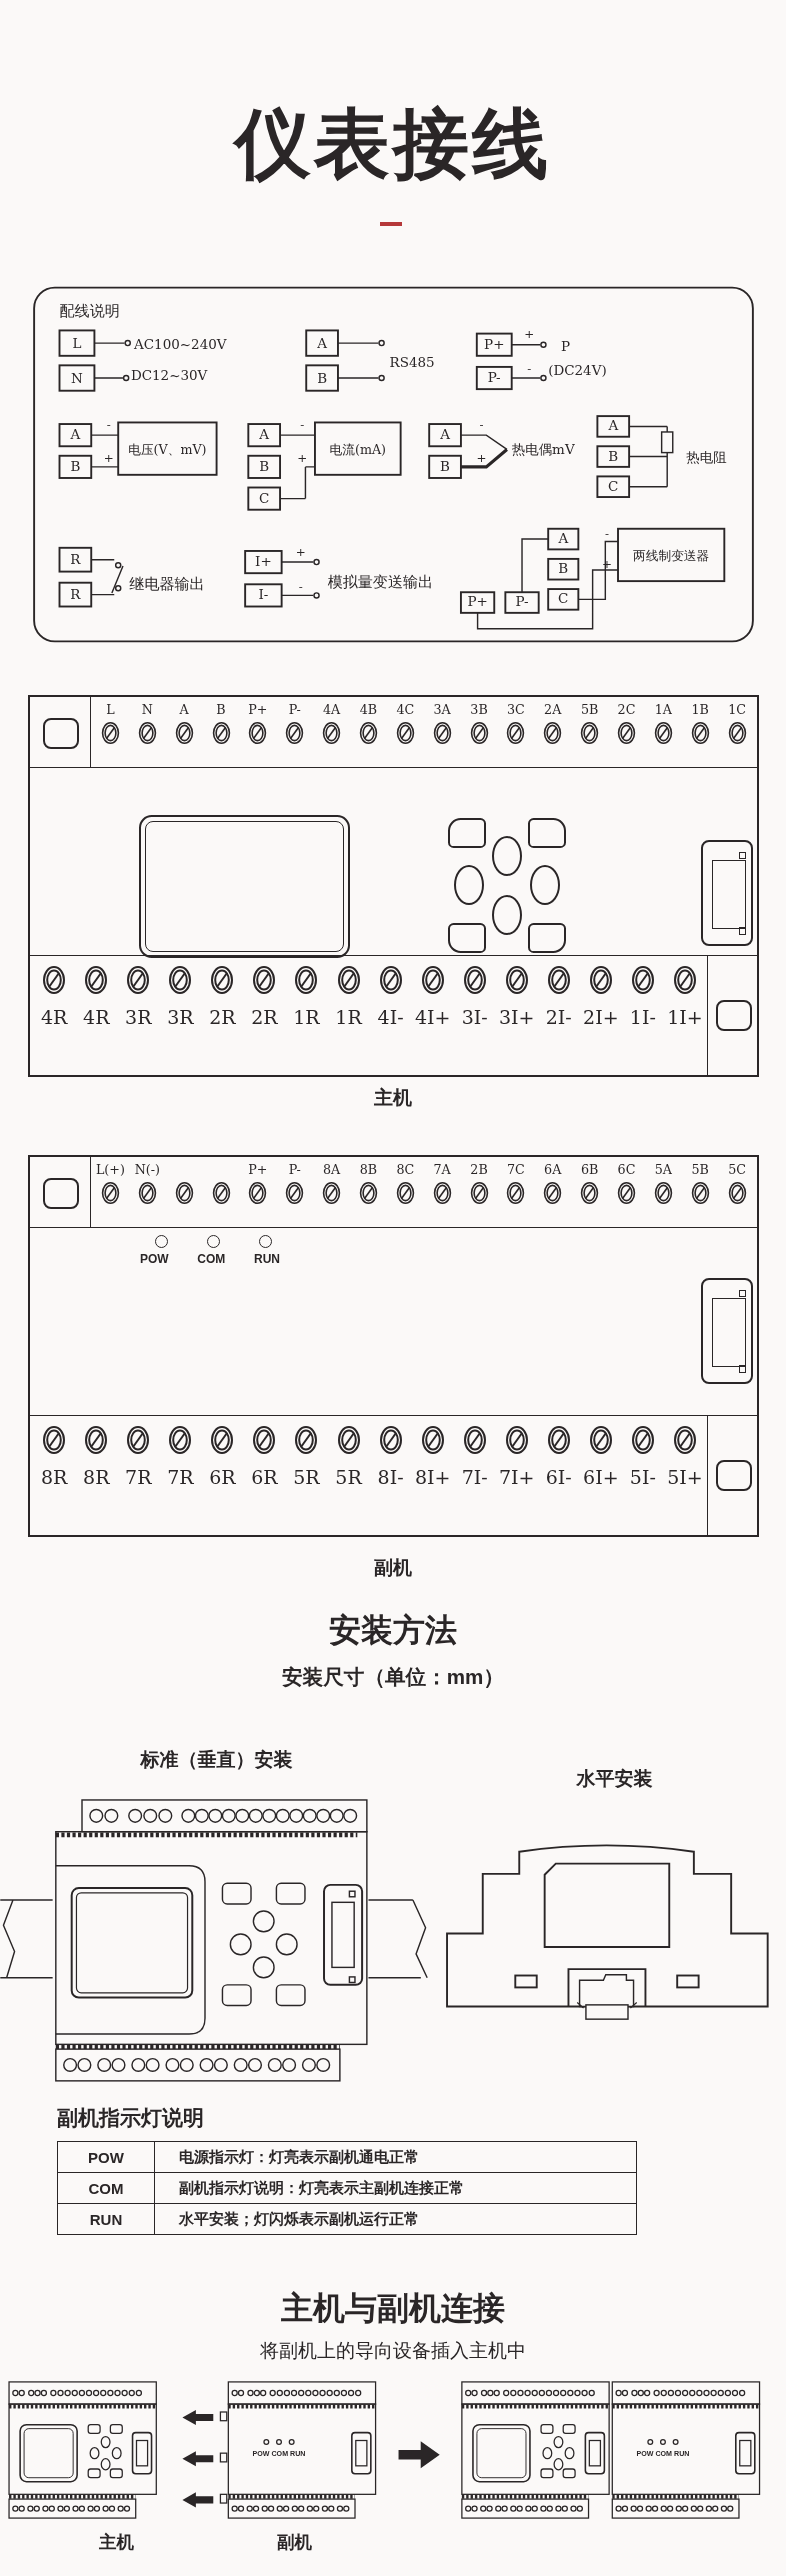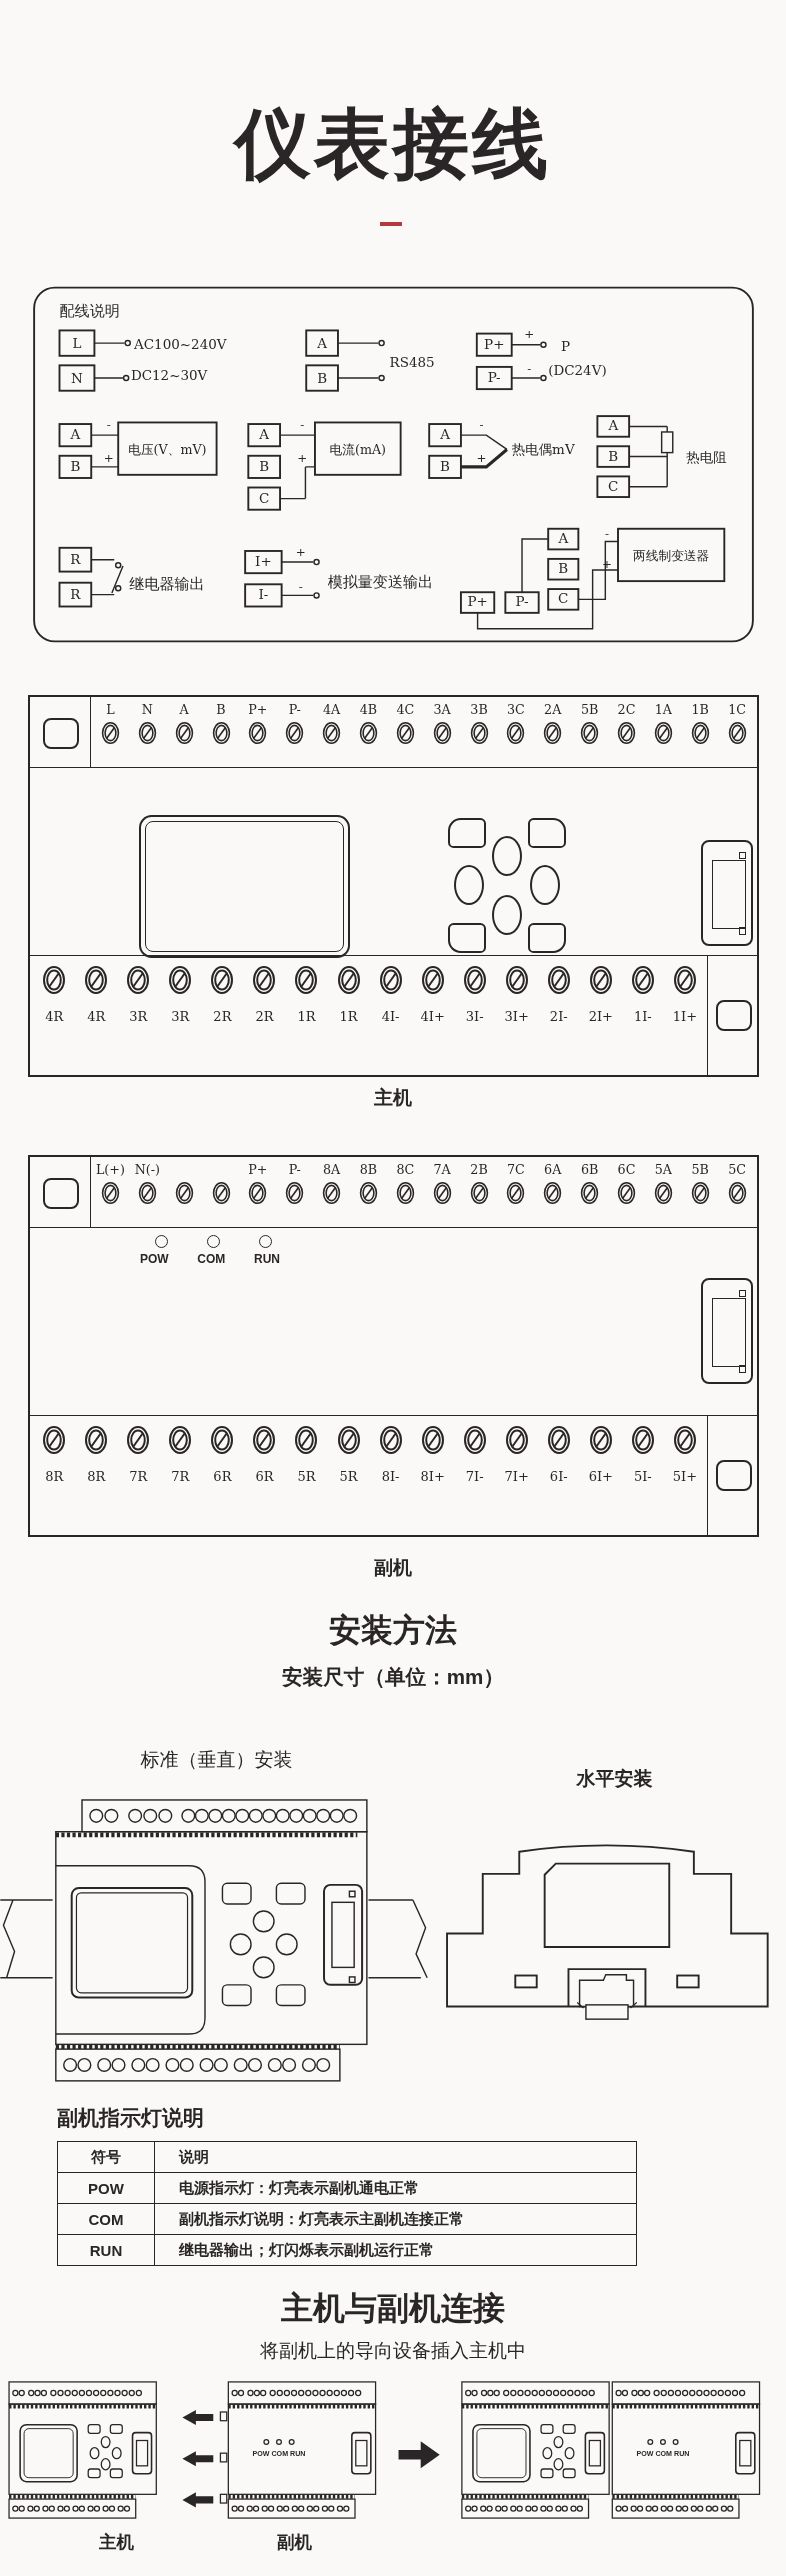--- a/index.html
+++ b/index.html
@@ -16,21 +16,21 @@
   }
   .abs{position:absolute;}
   .ctr{left:0;width:786px;text-align:center;}
 
   
   .page-title{top:102px;font-size:76px;font-weight:900;letter-spacing:3.2px;line-height:1.1;}
   .red-dash{top:222px;left:380px;width:22px;height:4px;background:var(--accent);}
   .unit-caption{font-family:"DejaVu Serif",serif;font-weight:700;font-size:19px;}
   .h-install{top:1609px;font-size:32px;font-weight:700;}
   .h-dims{top:1663px;font-size:20.6px;font-weight:700;}
-  .lbl-vert{top:1747px;left:0;width:433px;text-align:center;font-size:19px;font-weight:400;}
+  .lbl-vert{top:1747px;left:0;width:433px;text-align:center;font-size:19px;font-weight:700;}
   .lbl-horz{top:1766px;left:442px;width:345px;text-align:center;font-size:19px;font-weight:700;}
   .h-conn{top:2287px;font-size:32px;font-weight:800;}
   .h-conn-sub{top:2338px;font-size:19px;font-weight:400;}
   .lbl-table{top:2104px;left:57px;font-size:21px;font-weight:700;}
   .dev-label{top:2530px;width:87px;text-align:center;font-family:"DejaVu Serif",serif;font-weight:700;font-size:17.5px;}
 
   
   svg .ln{stroke:var(--ln);fill:none;stroke-width:1.8;}
   svg .ln2{stroke:var(--ln);fill:none;stroke-width:2.4;}
   svg .fillbg{fill:var(--bg);stroke:var(--ln);stroke-width:1.8;}
@@ -46,21 +46,21 @@
   .strip-bottom{position:absolute;bottom:0;left:0;right:0;height:119px;border-top:1.6px solid var(--ln);}
   .clip-cell{position:absolute;top:0;left:0;width:60px;height:100%;border-right:1.6px solid var(--ln);}
   .clip-cell-r{position:absolute;top:0;right:0;width:49px;height:100%;border-left:1.6px solid var(--ln);}
   .clip-sq{position:absolute;width:32px;height:27px;border:2.4px solid var(--ln);border-radius:8px;}
   .clip-cell .clip-sq{left:12.7px;top:20.6px;}
   .clip-cell-r .clip-sq{left:8px;top:44px;}
   .tcols-top{position:absolute;left:62px;right:1.6px;top:3.2px;bottom:0;display:flex;}
   .tcols-bottom{position:absolute;left:3.2px;right:51px;top:8px;bottom:0;display:flex;}
   .tcell{flex:1;display:flex;flex-direction:column;align-items:center;}
   .tcell .lbl{height:20.6px;line-height:20.6px;font-family:"DejaVu Serif",serif;font-size:12.7px;white-space:nowrap;}
-  .tcols-bottom .tcell .lbl{margin-top:11px;font-size:13px;}
+  .tcols-bottom .tcell .lbl{margin-top:11px;font-size:19px;}
   .screw ellipse,.screw line{fill:none;stroke:var(--ln);stroke-width:2;}
   .display{position:absolute;left:109px;top:118px;width:211px;height:143px;border:2.4px solid var(--ln);border-radius:12.7px;padding:4px;box-sizing:border-box;}
   .display-in{width:100%;height:100%;border:1.6px solid var(--ln);border-radius:8px;box-sizing:border-box;}
   .kbtn{position:absolute;width:38px;height:30px;border:2px solid var(--ln);box-sizing:border-box;}
   .kbtn.tl{border-radius:12.7px 5.6px 5.6px 5.6px;}
   .kbtn.tr{border-radius:5.6px 12.7px 5.6px 5.6px;}
   .kbtn.bl{border-radius:5.6px 5.6px 5.6px 12.7px;}
   .kbtn.br{border-radius:5.6px 5.6px 12.7px 5.6px;}
   .koval{position:absolute;width:30px;height:40px;border:2px solid var(--ln);border-radius:50%;box-sizing:border-box;}
   .conn{position:absolute;left:671px;width:52px;height:106px;border:2.4px solid var(--ln);border-radius:8px;box-sizing:border-box;}
@@ -977,35 +977,31 @@
     <path d="M159,211 V164 H256 V211"></path>
     <path class="fillbg" d="M173,211 V178 H203 L206,171 H232 V178 H241 V211 Z"></path>
     <rect class="fillbg" x="181" y="209" width="53" height="18"></rect>
     <path d="M170,206 L178,213 M245,206 L237,213" stroke-width="1.5"></path>
   </g>
 </svg>
 
 <div class="abs lbl-table">副机指示灯说明</div>
 <table class="ind-table">
   <tbody>
-      <tr class="hdr">
-    <td class="c1">符号</td>
-    <td class="c2">说明</td>
-  </tr>
   <tr>
     <td class="c1">POW</td>
     <td class="c2">电源指示灯：灯亮表示副机通电正常</td>
   </tr>
   <tr>
     <td class="c1">COM</td>
     <td class="c2">副机指示灯说明：灯亮表示主副机连接正常</td>
   </tr>
   <tr>
     <td class="c1">RUN</td>
-    <td class="c2">继电器输出；灯闪烁表示副机运行正常</td>
+    <td class="c2">水平安装；灯闪烁表示副机运行正常</td>
   </tr>
 </tbody>
   </table>
 
 <div class="abs ctr h-conn">主机与副机连接</div>
 <div class="abs ctr h-conn-sub">将副机上的导向设备插入主机中</div>
 
 <svg class="abs" style="left:0;top:2374px" width="786" height="152" viewBox="0 0 990 192">
   <defs>
     <g id="g-mm" stroke="#2a2627" fill="none" stroke-width="1.6">

